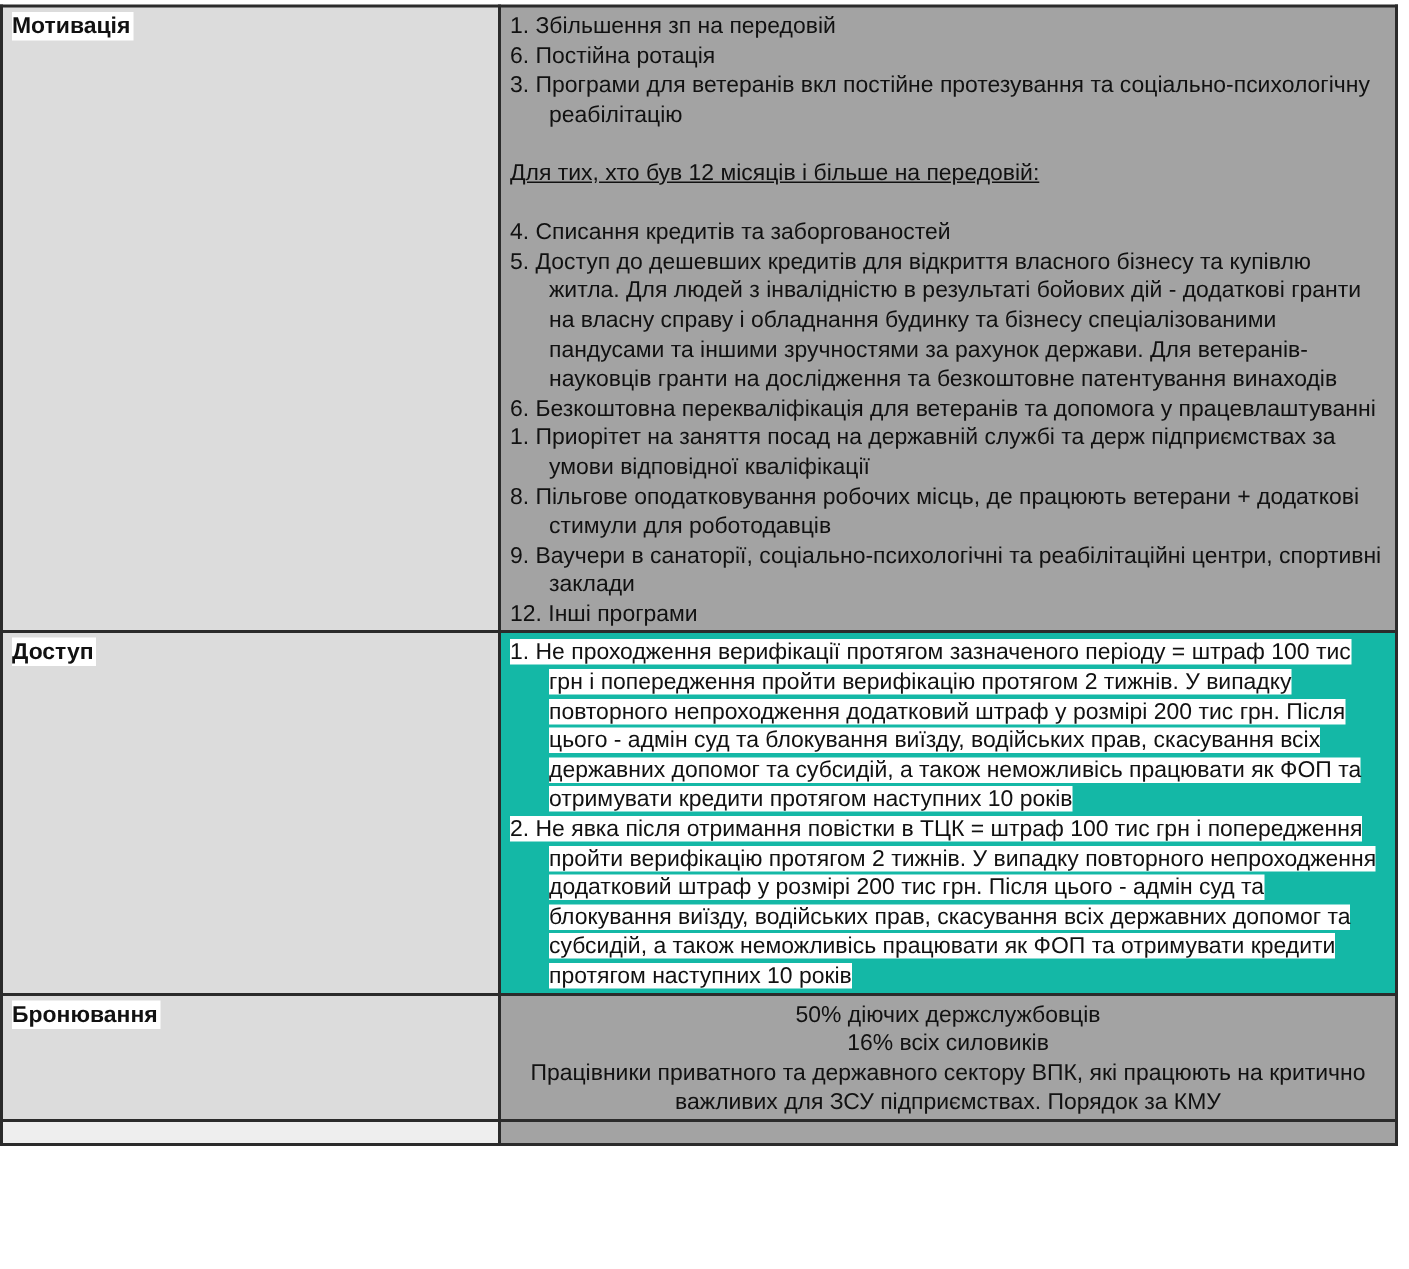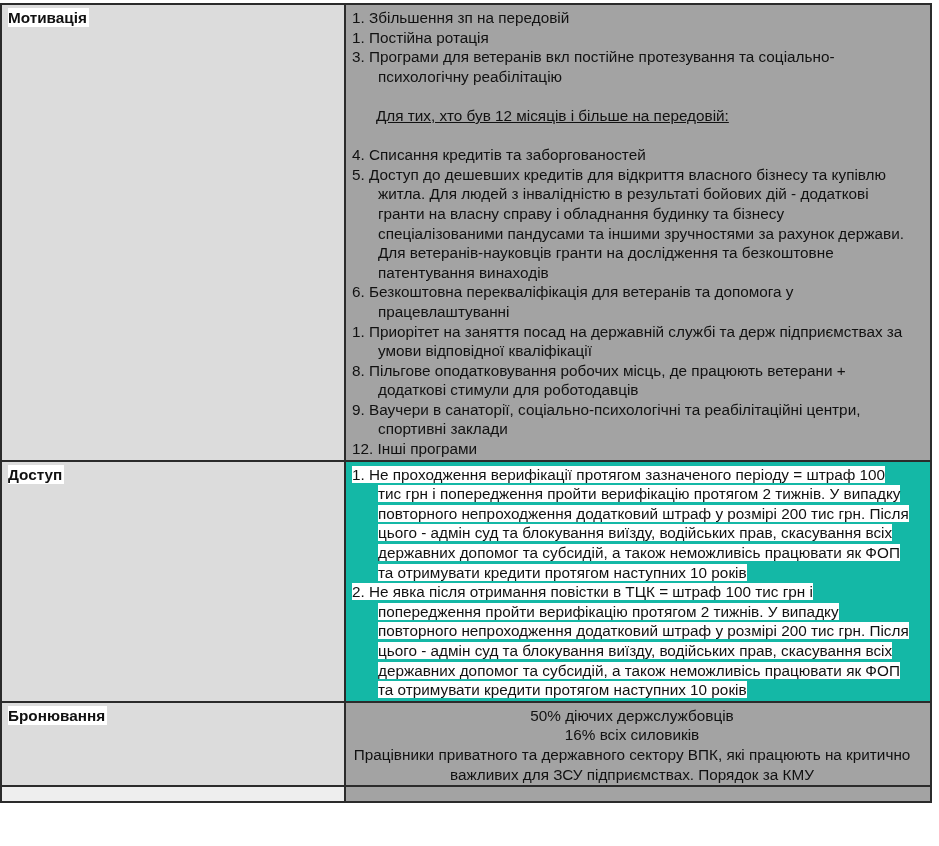--- a/index.html
+++ b/index.html
@@ -9,53 +9,53 @@
     }
     .doc-table {
       position: absolute; left: 0; top: 3px;
       width: 932px;
       border-collapse: collapse;
       table-layout: fixed;
     }
     .doc-table td {
       border: 2px solid #2b2b2b;
       vertical-align: top;
-      padding: 3px 18px 1px 6px;
+      padding: 3px 6px 1px 6px;
       font-size: 15.3px;
       line-height: 19.6px;
     }
     .col-label { width: 318px; background: #dcdcdc; }
     .label-text {
       font-weight: bold; background: #ffffff; padding: 0 2px 0 0;
       display: inline-block; line-height: 19px;
     }
     .col-content { background: #a3a3a3; }
     .list { margin: 0; padding: 0; list-style: none; }
     .list li { padding-left: 26px; text-indent: -26px; }
     .gap { height: 19.6px; }
-    .underline { text-decoration: underline; margin-left: 24px; }
+    .underline { text-decoration: underline; }
     .row-coercion .col-content { background: #14b8a6; }
     .row-coercion .list li span.txt { background: #ffffff; }
     .plain-line { display: block; text-align: center; }
     .cut-row td { height: 14px; padding: 0; }
     .cut-row .col-label { background: #eeeeee; }
   </style>
 </head>
 <body>
 
 <table class="doc-table">
   <tbody>
       <tr>
     <td class="col-label">
       <span class="label-text">Мотивація</span>
     </td>
     <td class="col-content">
       <ul class="list">
         <li>1. Збільшення зп на передовій</li>
-        <li>1. Постійна ротація</li>
+        <li>6. Постійна ротація</li>
         <li>3. Програми для ветеранів вкл постійне протезування та соціально-психологічну реабілітацію</li>
       </ul>
       <div class="gap"></div>
       <div class="underline">Для тих, хто був 12 місяців і більше на передовій:</div>
       <div class="gap"></div>
       <ul class="list">
         <li>4. Списання кредитів та заборгованостей</li>
         <li>5. Доступ до дешевших кредитів для відкриття власного бізнесу та купівлю житла. Для людей з інвалідністю в результаті бойових дій - додаткові гранти на власну справу і обладнання будинку та бізнесу спеціалізованими пандусами та іншими зручностями за рахунок держави. Для ветеранів-науковців гранти на дослідження та безкоштовне патентування винаходів</li>
         <li>6. Безкоштовна перекваліфікація для ветеранів та допомога у працевлаштуванні</li>
         <li>1. Приорітет на заняття посад на державній службі та держ підприємствах за умови відповідної кваліфікації</li>

